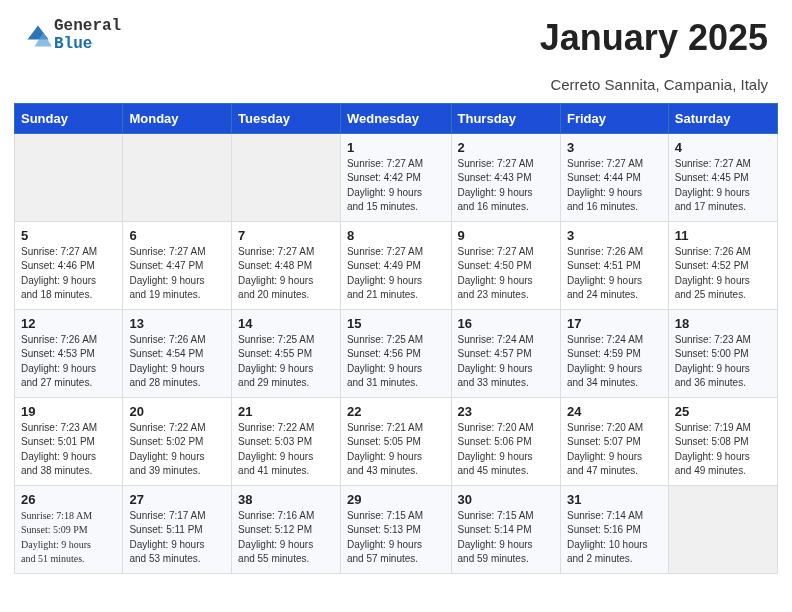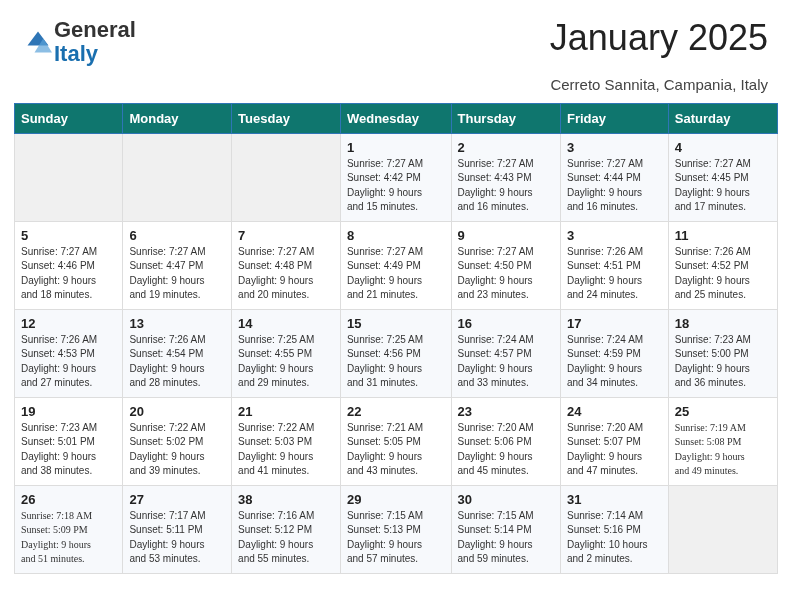--- a/index.html
+++ b/index.html
@@ -13,54 +13,55 @@
       display: flex;
       justify-content: space-between;
       align-items: flex-start;
       padding: 18px 24px 10px 24px;
     }
     .logo {
       display: flex;
       align-items: center;
     }
     .logo-text {
-      font-size: 22px;
+      font-size: 16px;
       font-weight: bold;
       line-height: 1.1;
+      font-family: Liberation Mono, monospace;
     }
     .logo-text .general { color: #333; }
     .logo-text .blue { color: #1a6faf; }
     .logo-icon {
       width: 28px;
       height: 28px;
       margin-right: 2px;
     }
     .title-section {
       text-align: right;
     }
     .month-title {
       font-size: 36px;
-      font-weight: normal;
+      font-weight: bold;
       color: #222;
       line-height: 1.1;
     }
     .location {
       font-size: 15px;
       color: #444;
       margin-top: 18px;
     }
     .calendar-wrapper {
       padding: 0 14px 14px 14px;
     }
     table {
       width: 100%;
       border-collapse: collapse;
     }
     thead th {
-      background-color: #0f766e;
+      background-color: #1d4ed8;
       color: #fff;
       font-size: 13px;
       font-weight: bold;
       padding: 7px 6px;
       text-align: left;
       border: 1px solid #2e75b6;
     }
     tbody tr {
       border-bottom: 1px solid #ccc;
     }
@@ -100,21 +101,21 @@
 <body>
 
 <div class="header">
   <div class="logo">
     <svg class="logo-icon" viewBox="0 0 32 32">
       <polygon points="16,4 28,20 4,20" fill="#2e75b6"></polygon>
       <polygon points="22,12 32,28 12,28" fill="#5ba3d9" opacity="0.7"></polygon>
     </svg>
     <div class="logo-text">
       <span class="general">General</span><br>
-      <span class="blue">Italy</span>
+      <span class="blue">Blue</span>
     </div>
   </div>
   <div class="title-section">
     <div class="month-title">January 2025</div>
     <div class="location">Cerreto Sannita, Campania, Italy</div>
   </div>
 </div>
 
 <div class="calendar-wrapper">
   <table>
@@ -303,21 +304,21 @@
           </td>
           <td>
             <span class="day-number">24</span>
             <div class="day-info" style="white-space: pre-line;">Sunrise: 7:20 AM
 Sunset: 5:07 PM
 Daylight: 9 hours
 and 47 minutes.</div>
           </td>
           <td>
             <span class="day-number">25</span>
-            <div class="day-info" style="white-space: pre-line; font-family: Liberation Serif, serif;">Sunrise: 7:19 AM
+            <div class="day-info" style="white-space: pre-line;">Sunrise: 7:19 AM
 Sunset: 5:08 PM
 Daylight: 9 hours
 and 49 minutes.</div>
           </td>
         </tr>
         <tr>
           <td>
             <span class="day-number">26</span>
             <div class="day-info" style="white-space: pre-line; font-family: Liberation Serif, serif;">Sunrise: 7:18 AM
 Sunset: 5:09 PM

